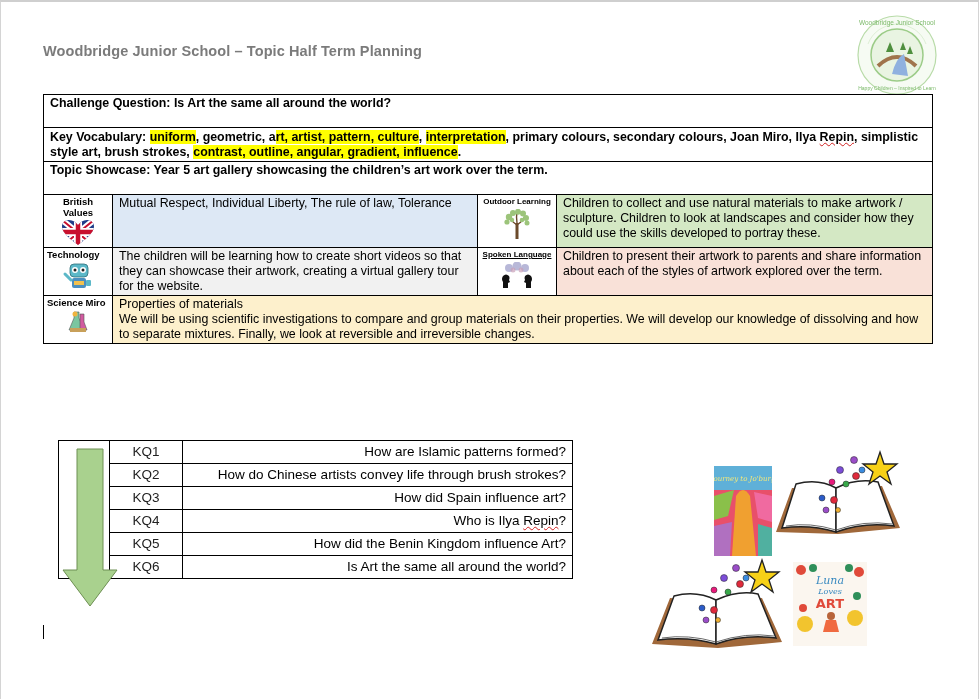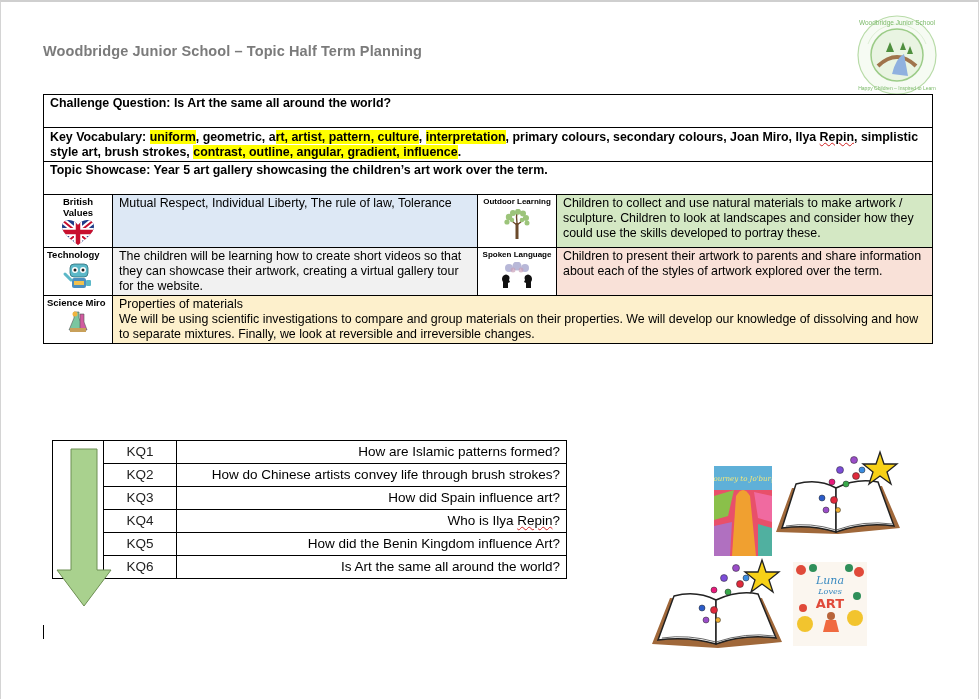--- a/index.html
+++ b/index.html
@@ -23,21 +23,21 @@
   .label-cell .lbl.center { text-align: center; }
   .label-cell svg { display: block; margin: 2px auto 0; }
   .bg-blue { background: #dde8f5; }
   .bg-grey { background: #f1f1f1; }
   .bg-green { background: #d4e8c4; }
   .bg-pink { background: #f9e1d8; }
   .bg-cream { background: #fdf0cc; }
   .link { color: #1f5fa8; text-decoration: underline; display: block; }
 
   
-  .kq { position: absolute; left: 52px; top: 440px; width: 515px; border-collapse: collapse; font-size: 13.5px; }
+  .kq { position: absolute; left: 58px; top: 440px; width: 515px; border-collapse: collapse; font-size: 13.5px; }
   .kq td { border: 1px solid #000; padding: 2px 6px; line-height: 18px; }
   .kq .arrow-cell { width: 50px; padding: 0; position: relative; }
   .kq .code { width: 60px; text-align: center; color: #222; }
   .kq .q { font-weight: normal; text-align: right; }
   .cursor { position: absolute; left: 43px; top: 625px; width: 1px; height: 14px; background: #000; }
 
   .illus { position: absolute; }
 </style>
 </head>
 <body>
@@ -123,21 +123,21 @@
         <circle cx="13" cy="8" r="1.5" fill="#222"></circle>
             <circle cx="21" cy="8" r="1.5" fill="#222"></circle>
         <rect x="10" y="16" width="14" height="10" rx="2" fill="#4a8fc0"></rect>
         <rect x="12" y="19" width="10" height="4" fill="#f2c14e"></rect>
         <path d="M9 18 L3 12" stroke="#5cb8c8" stroke-width="3" stroke-linecap="round"></path>
         <rect x="24" y="18" width="5" height="6" rx="1" fill="#5cb8c8"></rect>
       </svg>
     </td>
     <td class="bg-grey">The children will be learning how to create short videos so that they can showcase their artwork, creating a virtual gallery tour for the website.</td>
     <td class="label-cell">
-      <span class="lbl center" style="font-size:8px;">Spoken Language</span>
+      <span class="lbl center" style="font-size:8px;text-decoration:underline;">Spoken Language</span>
       <svg width="40" height="26" viewBox="0 0 40 26">
         <g fill="#b8b8d8">
               <circle cx="12" cy="6" r="4"></circle>
               <circle cx="20" cy="4" r="4.5"></circle>
               <circle cx="28" cy="6" r="4"></circle>
             </g>
         <g fill="#c9a0b8" opacity="0.7">
               <circle cx="16" cy="8" r="2.5"></circle>
               <circle cx="24" cy="8" r="2.5"></circle>
             </g>

